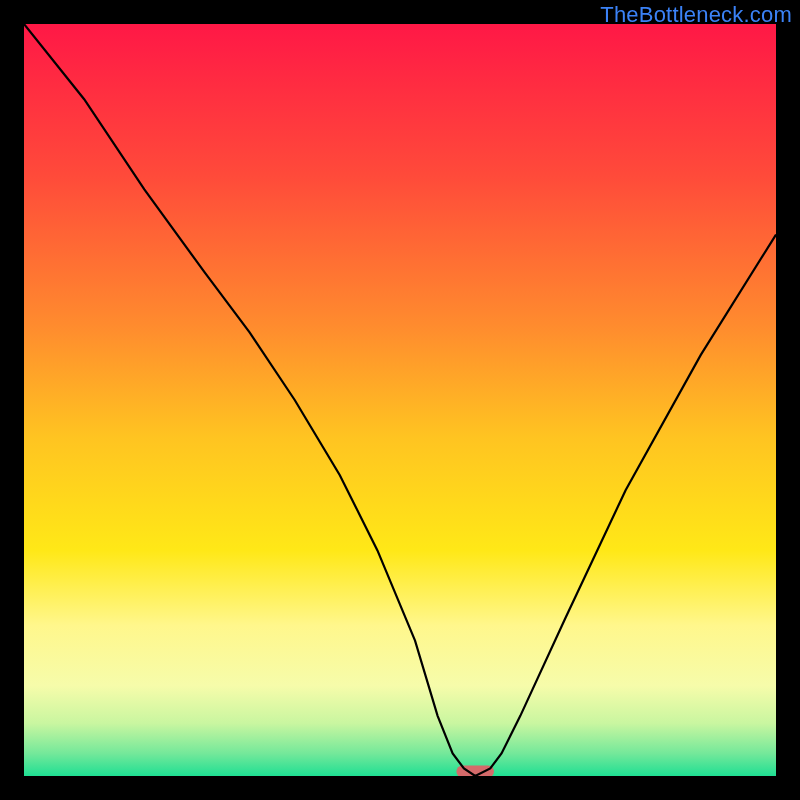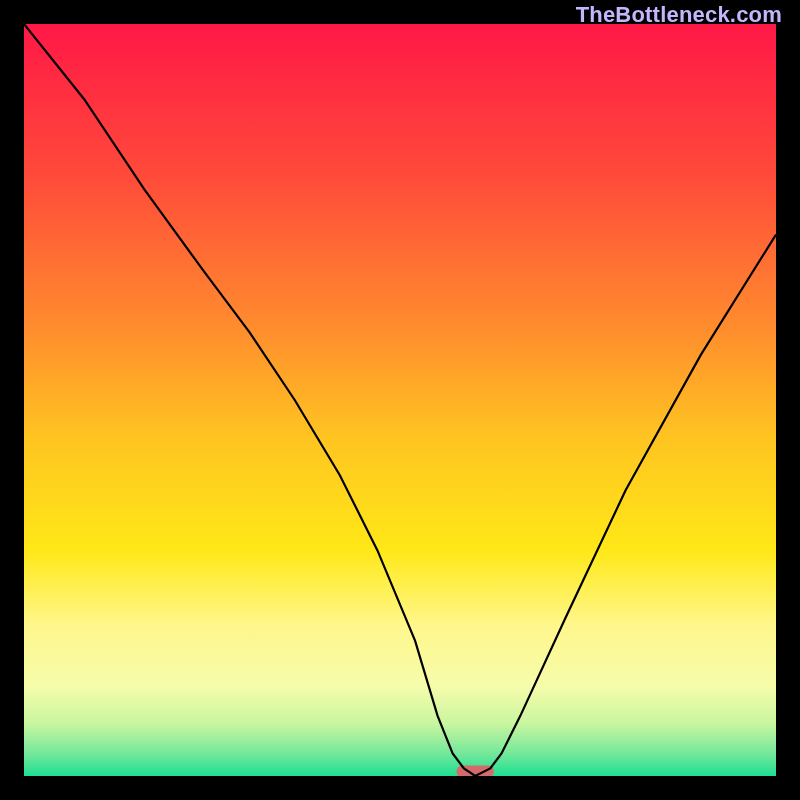--- a/index.html
+++ b/index.html
@@ -13,24 +13,24 @@
 }
 .frame {
   position: relative;
   width: 800px;
   height: 800px;
   background: #000;
 }
 .watermark {
   position: absolute;
   top: 2px;
-  right: 18px;
-  color: #c4b5fd;
+  right: 8px;
+  color: #3b82f6;
   font-size: 22px;
-  font-weight: 700;
+  font-weight: 400;
   letter-spacing: 0.2px;
   z-index: 5;
 }
 svg.plot {
   position: absolute;
   left: 24px;
   top: 24px;
   width: 752px;
   height: 752px;
   display: block;

